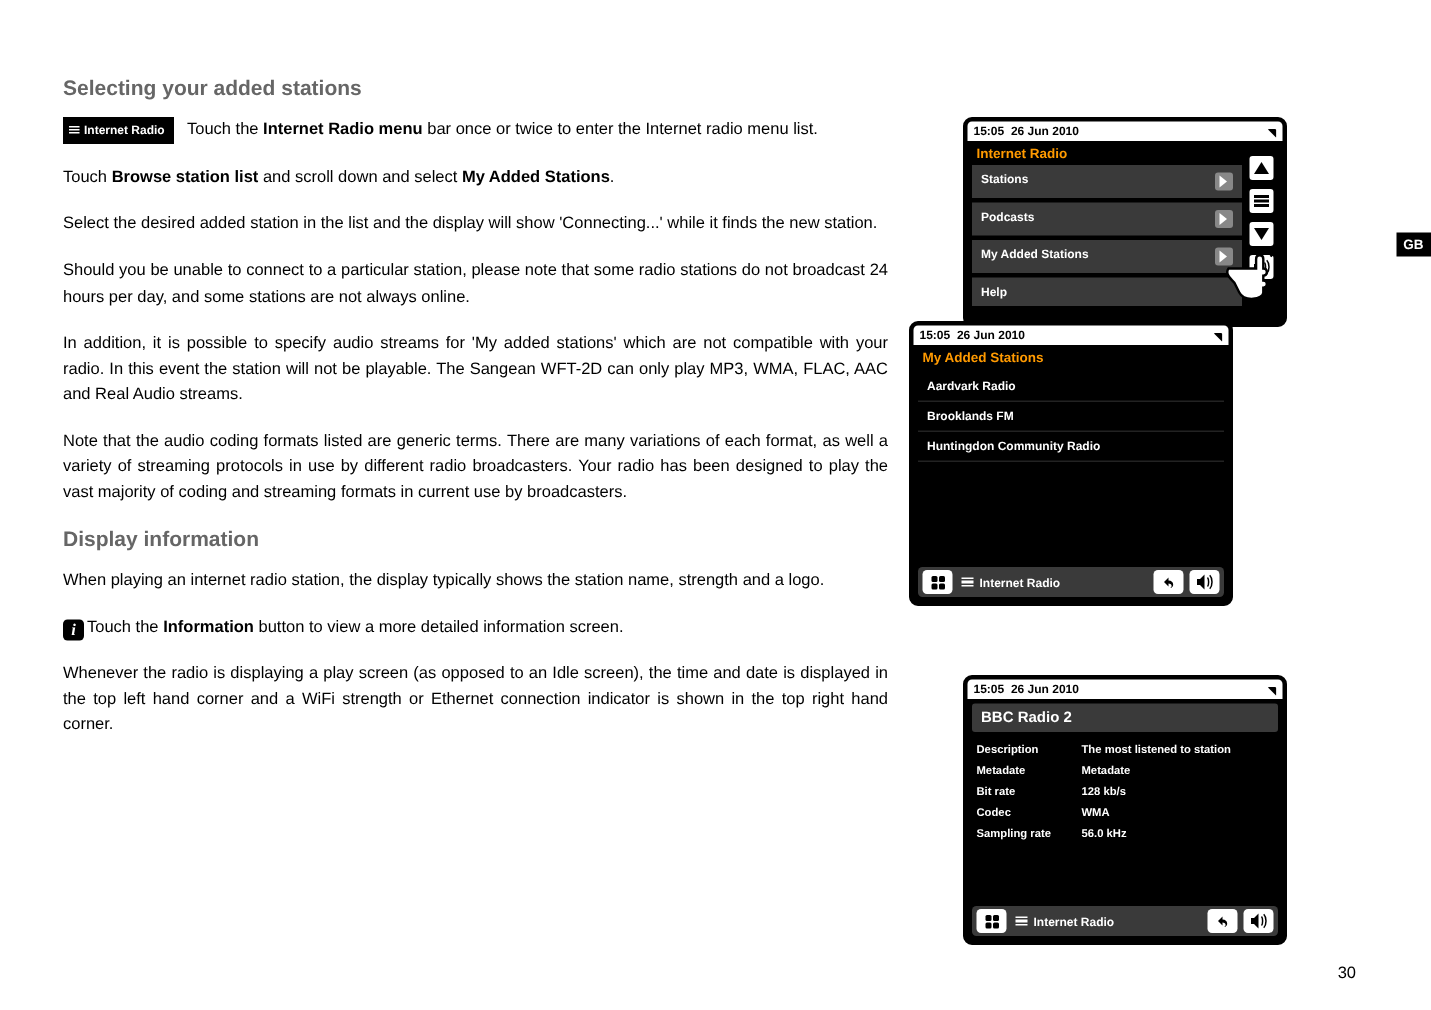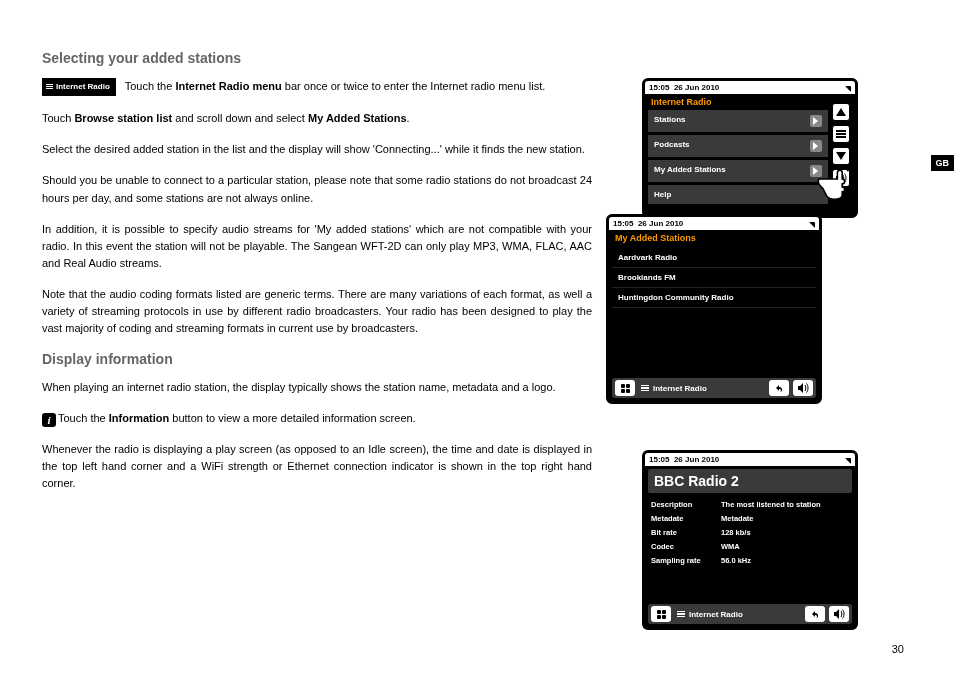--- a/index.html
+++ b/index.html
@@ -211,21 +211,21 @@
   }
   .footlabel .bars { display:flex; flex-direction:column; gap:1px; }
   .footlabel .bars span { display:block; width:8px; height:1.5px; background:#fff; }
   .footbtn.back svg, .footbtn.vol svg { width:12px; height:12px; }
 
   .screen.s3 .info-title {
     background: #3a3a3a;
     margin: 3px;
     padding: 4px 6px;
     color: #fff;
-    font-size: 14px;
+    font-size: 10px;
     border-radius: 2px;
   }
   .info-grid {
     margin: 0 6px;
     display: grid;
     grid-template-columns: 70px 1fr;
     row-gap: 5px;
     font-size: 7.5px;
     padding: 4px 0 24px 0;
   }
@@ -258,21 +258,21 @@
       <span>Touch </span><b>Browse station list</b><span> and scroll down and select </span><b>My Added Stations</b><span>.</span>
     </p>
 
     <p class="para">Select the desired added station in the list and the display will show 'Connecting...' while it finds the new station.</p>
     <p class="para">Should you be unable to connect to a particular station, please note that some radio stations do not broadcast 24 hours per day, and some stations are not always online.</p>
     <p class="para">In addition, it is possible to specify audio streams for 'My added stations' which are not compatible with your radio. In this event the station will not be playable. The Sangean WFT-2D can only play MP3, WMA, FLAC, AAC and Real Audio streams.</p>
     <p class="para">Note that the audio coding formats listed are generic terms. There are many variations of each format, as well a variety of streaming protocols in use by different radio broadcasters. Your radio has been designed to play the vast majority of coding and streaming formats in current use by broadcasters.</p>
 
     <h2 class="section2">Display information</h2>
 
-    <p class="para">When playing an internet radio station, the display typically shows the station name, metadata and a logo.</p>
+    <p class="para">When playing an internet radio station, the display typically shows the station name, strength and a logo.</p>
 
     <p class="para">
       <span class="info-icon">i</span><span>Touch the </span><b>Information</b><span> button to view a more detailed information screen.</span>
     </p>
 
     <p class="para">Whenever the radio is displaying a play screen (as opposed to an Idle screen), the time and date is displayed in the top left hand corner and a WiFi strength or Ethernet connection indicator is shown in the top right hand corner.</p>
   </div>
 
   <div class="right-col">
 

